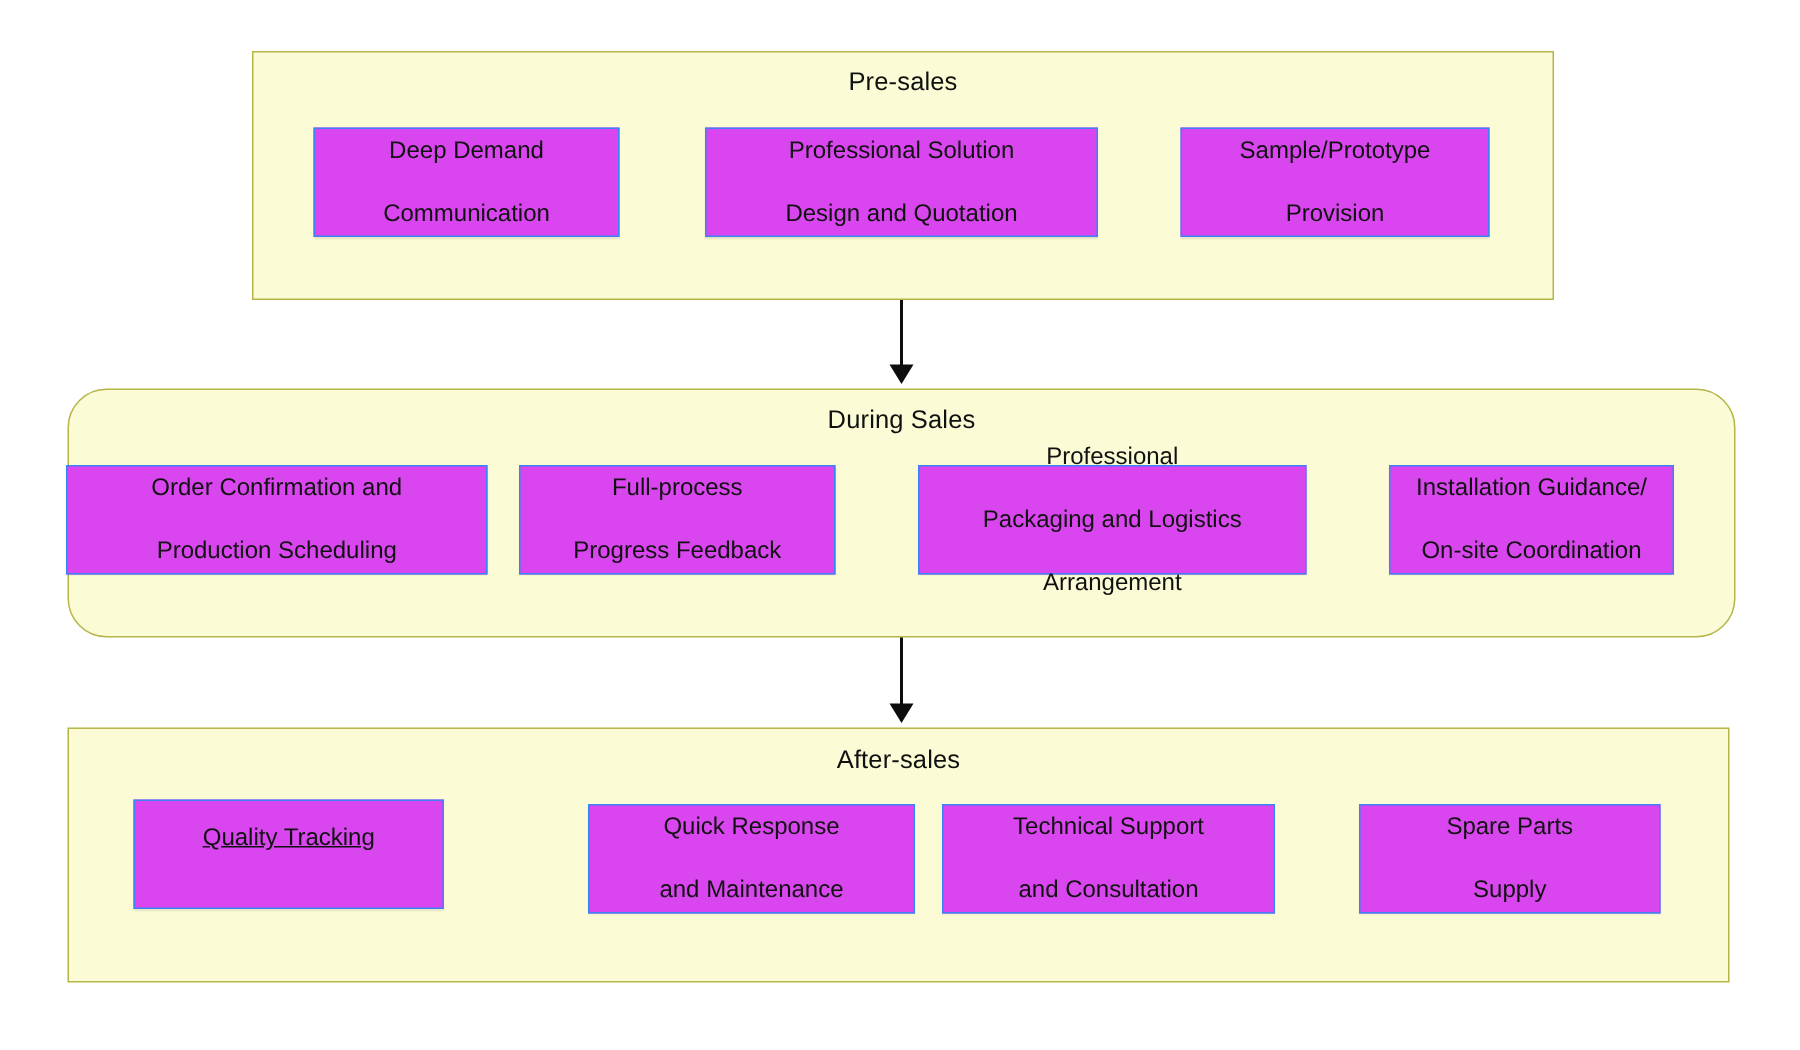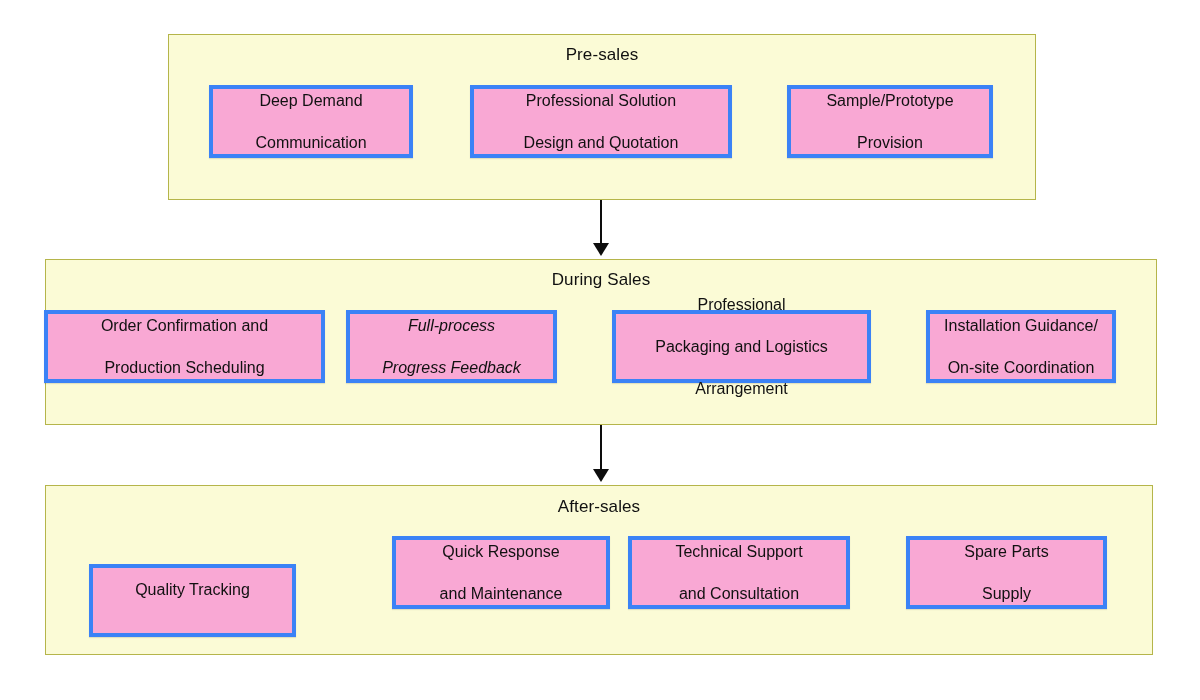--- a/index.html
+++ b/index.html
@@ -36,22 +36,22 @@
     font-size: 17px;
     font-weight: 400;
     color: #101010;
     letter-spacing: 0.1px;
     white-space: nowrap;
   }
 
   
   .item {
     position: absolute;
-    background: #f9a8d4;
-    border: 4px solid #3b82f6;
+    background: #d946ef;
+    border: 1px solid #3b82f6;
     box-sizing: border-box;
     display: flex;
     align-items: center;
     justify-content: center;
     text-align: center;
     font-size: 16px;
     line-height: 1.32;
     color: #111111;
     padding: 2px 6px;
     box-shadow: 0 1px 1px rgba(0,0,0,0.10);
@@ -78,33 +78,33 @@
 
   
   #stage-presales      { left: 168px;  top: 34px;  width: 868px; height: 166px; }
   #stage-presales .stage-title { top: 10px; }
 
   #item-deep-demand            { left: 209px; top: 85px;  width: 204px; height: 73px; }
   #item-professional-solution  { left: 470px; top: 85px;  width: 262px; height: 73px; }
   #item-sample-prototype       { left: 787px; top: 85px;  width: 206px; height: 73px; }
 
   
-  #stage-during        { left: 45px;   top: 259px; width: 1112px; height: 166px; }
+  #stage-during        { left: 45px;   top: 259px; width: 1112px; height: 166px; border-radius: 26px; }
   #stage-during .stage-title { top: 10px; }
 
   #item-order-confirmation     { left: 44px;  top: 310px; width: 281px; height: 73px; }
-  #item-full-process           { left: 346px; top: 310px; width: 211px; height: 73px; font-style: italic; }
+  #item-full-process           { left: 346px; top: 310px; width: 211px; height: 73px; }
   #item-packaging-logistics    { left: 612px; top: 310px; width: 259px; height: 73px; }
   #item-installation-guidance  { left: 926px; top: 310px; width: 190px; height: 73px; }
 
   
   #stage-after         { left: 45px;   top: 485px; width: 1108px; height: 170px; }
   #stage-after .stage-title { top: 11px; }
 
-  #item-quality-tracking       { left: 89px;  top: 564px; width: 207px; height: 73px; }
+  #item-quality-tracking       { left: 89px;  top: 533px; width: 207px; height: 73px; text-decoration: underline; }
   #item-quick-response         { left: 352px; top: 536px; width: 218px; height: 73px; margin-left: 40px; }
   #item-technical-support      { left: 628px; top: 536px; width: 222px; height: 73px; }
   #item-spare-parts            { left: 906px; top: 536px; width: 201px; height: 73px; }
 
   
   #connector-1 { left: 600px; top: 200px; height: 46px; }
   #arrowhead-1 { left: 593px; top: 243px; }
   #connector-2 { left: 600px; top: 425px; height: 46px; }
   #arrowhead-2 { left: 593px; top: 469px; }
 </style>

